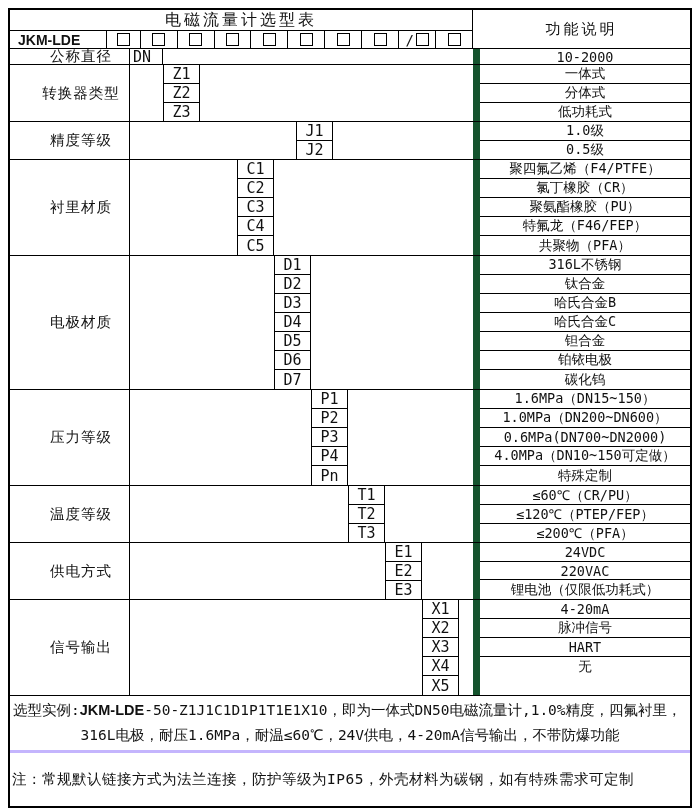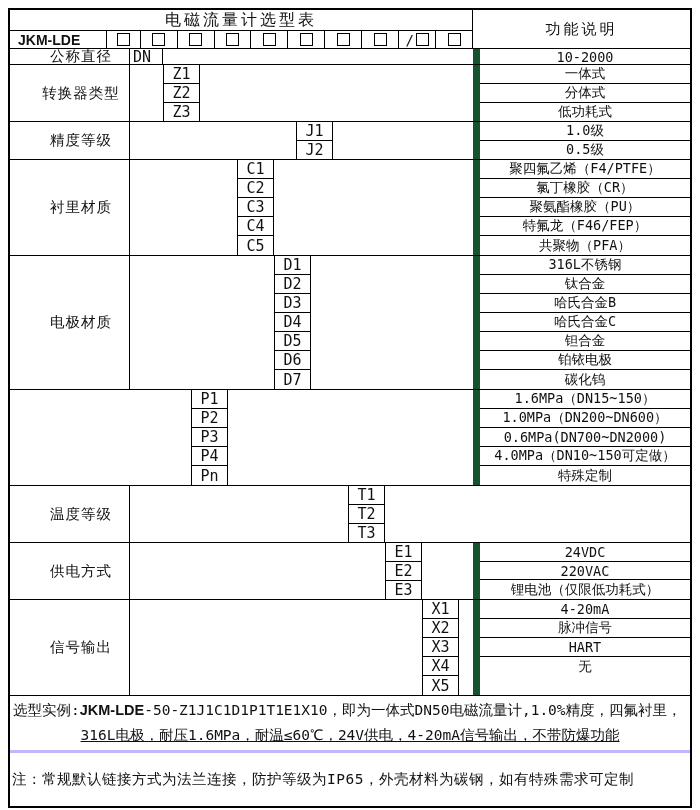--- a/index.html
+++ b/index.html
@@ -39,21 +39,21 @@
         justify-content:center;font-size:13.5px;white-space:nowrap;}
   .desccol .desc:last-child{border-bottom:none;}
   .r{height:19.152px;}
   .r-dn{height:15px;}
   .rf{height:17px;}
   
   .example{height:57px;box-sizing:border-box;border-bottom:3px solid #c4b5fd;display:flex;
            flex-direction:column;justify-content:center;font-size:14.5px;line-height:25px;}
   .ex-line1{padding-left:3px;white-space:nowrap;}
   .ex-line1 b{font-family:"Liberation Sans","DejaVu Sans",sans-serif;}
-  .ex-line2{text-align:center;white-space:nowrap;text-decoration:underline;}
+  .ex-line2{text-align:center;white-space:nowrap;}
   .note{flex:1;display:flex;align-items:center;padding-left:2px;font-size:14.5px;
         letter-spacing:0.5px;white-space:nowrap;}
 </style>
 </head>
 <body>
 
 <div class="page">
   <div class="sheet">
 
     <div class="hdr">
@@ -176,20 +176,21 @@
         <div class="desc r">钛合金</div>
         <div class="desc r">哈氏合金B</div>
         <div class="desc r">哈氏合金C</div>
         <div class="desc r">钽合金</div>
         <div class="desc r">铂铱电极</div>
         <div class="desc r">碳化钨</div>
       </div>
     </div>
 
     <div class="block" style="height:96px;">
+      <div class="cat">压力等级</div>
       <div class="sp" style="width:181px;"></div>
       <div class="codecol">
         <div class="code r">P1</div>
         <div class="code r">P2</div>
         <div class="code r">P3</div>
         <div class="code r">P4</div>
         <div class="code r">Pn</div>
       </div>
       <div class="sp spr"></div>
       <div class="desccol">
@@ -203,20 +204,25 @@
 
     <div class="block" style="height:57px;">
       <div class="cat">温度等级</div>
       <div class="sp" style="width:218px;"></div>
       <div class="codecol">
         <div class="code r">T1</div>
         <div class="code r">T2</div>
         <div class="code r">T3</div>
       </div>
       <div class="sp spr"></div>
+      <div class="desccol">
+        <div class="desc r">≤60℃（CR/PU）</div>
+        <div class="desc r">≤120℃（PTEP/FEP）</div>
+        <div class="desc r">≤200℃（PFA）</div>
+      </div>
     </div>
 
     <div class="block" style="height:57px;">
       <div class="cat">供电方式</div>
       <div class="sp" style="width:255px;"></div>
       <div class="codecol">
         <div class="code r">E1</div>
         <div class="code r">E2</div>
         <div class="code r">E3</div>
       </div>

